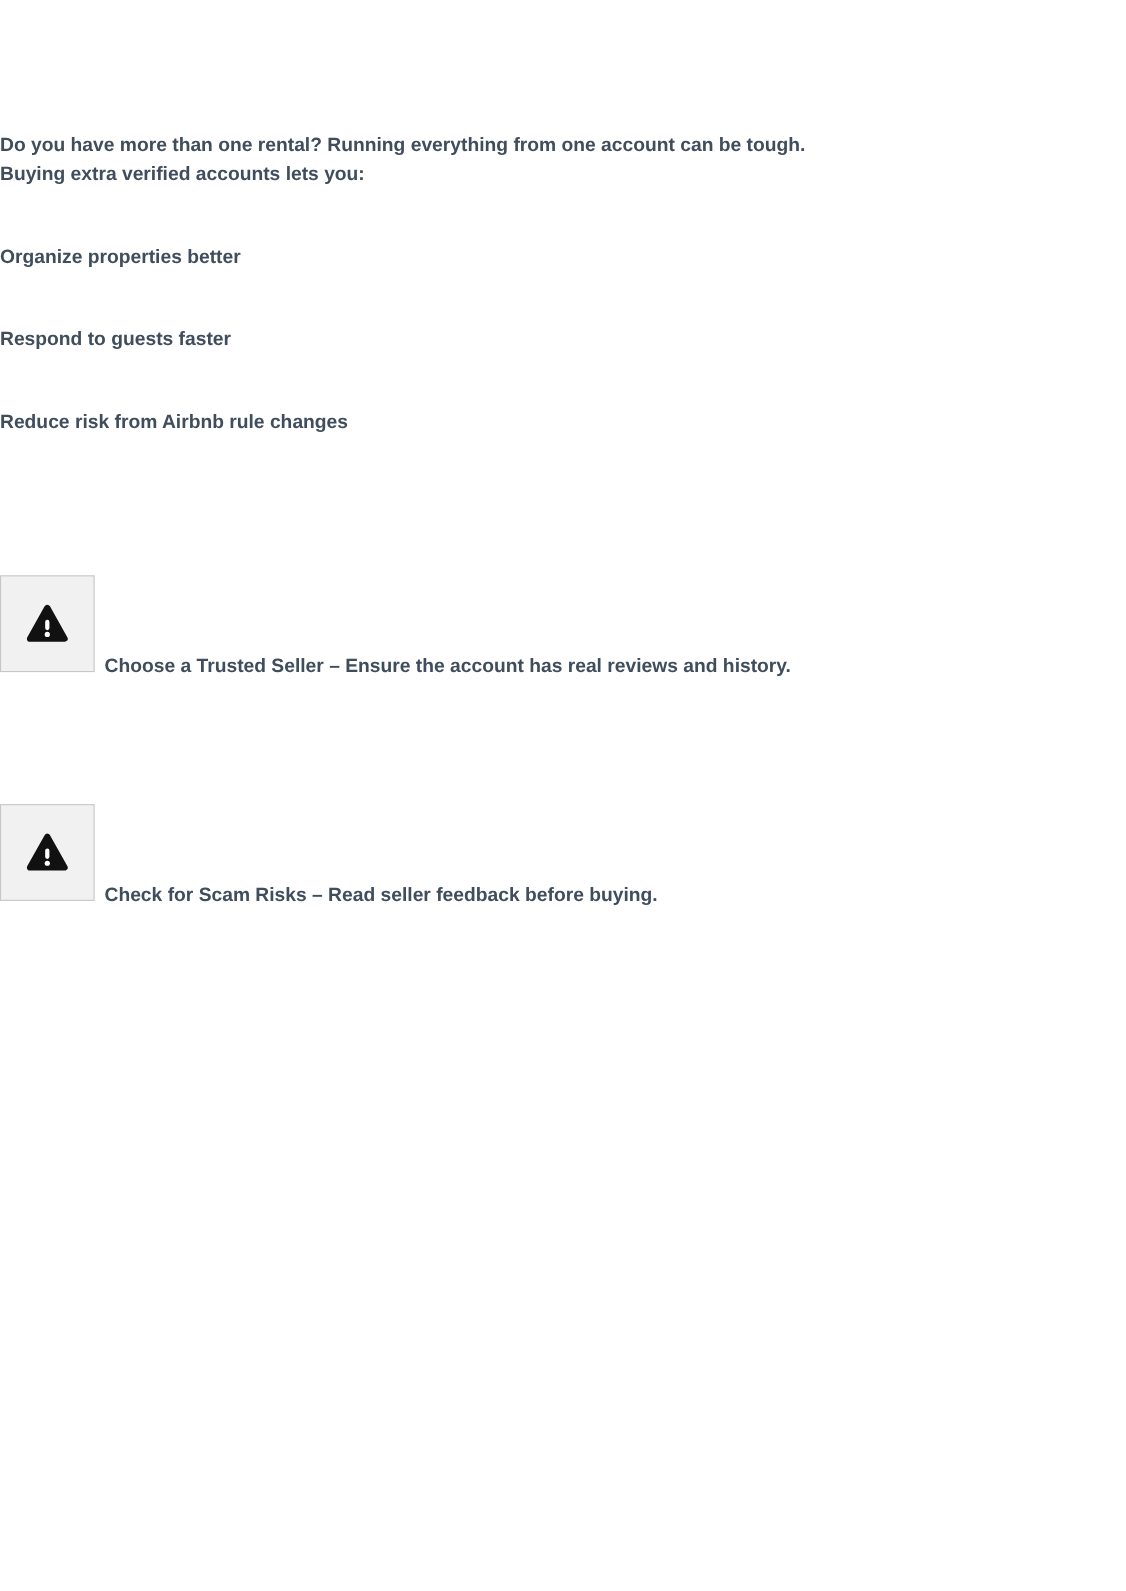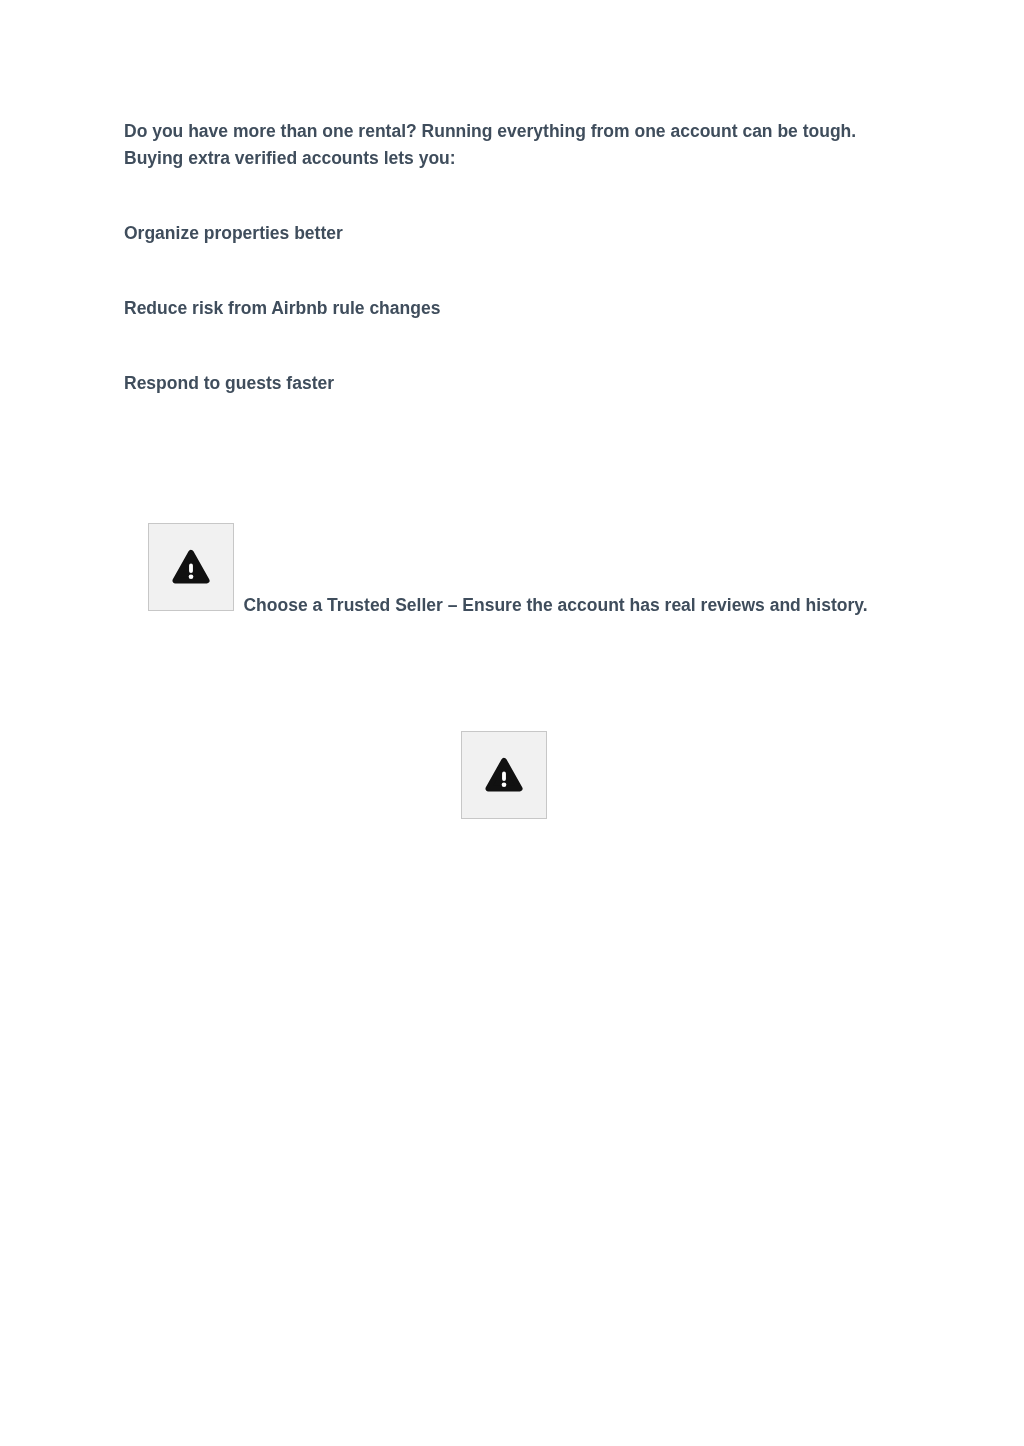--- a/index.html
+++ b/index.html
@@ -6,21 +6,20 @@
   html, body { background: #ffffff; }
   body {
     width: 1024px;
     height: 1446px;
     margin: 0 auto;
     font-family: "Liberation Sans", sans-serif;
     color: #3f4d5c;
     overflow: hidden;
   }
   .page {
-    padding-left: 124px;
     padding-right: 120px;
     width: 1024px;
   }
   .intro {
     margin-top: 118px;
     font-size: 17.5px;
     font-weight: 700;
     line-height: 27px;
     max-width: 772px;
   }
@@ -36,21 +35,20 @@
     font-size: 22.5px;
     font-weight: 700;
     line-height: 30px;
     max-width: 772px;
   }
   .step {
     font-size: 17.5px;
     font-weight: 700;
     line-height: 28px;
     max-width: 768px;
-    text-align: center;
   }
   .step-1 { margin-top: 126px; }
   .step-2 { margin-top: 112px; }
   .img-box {
     display: inline-block;
     overflow: hidden;          
     width: 86px;
     height: 88px;
     background: #f1f1f1;
     border: 1px solid #c7c7c7;
@@ -67,38 +65,38 @@
 </style>
 </head>
 <body>
 
 <main class="page">
 
   <p class="intro">Do you have more than one rental? Running everything from one account can be tough. Buying extra verified accounts lets you:</p>
 
   <h3 class="benefit">Organize properties better</h3>
 
+  <h3 class="benefit">Respond to guests faster</h3>
+
   <h3 class="benefit">Reduce risk from Airbnb rule changes</h3>
-
-  <h3 class="benefit">Respond to guests faster</h3>
 
 
   <p class="step step-1">
     <span class="img-box">
       <svg viewBox="0 0 24 24" aria-hidden="true">
         <path d="M12 3.2 L21 19.2 L3 19.2 Z" fill="#111111" stroke="#111111" stroke-width="3.2" stroke-linejoin="round"></path>
         <rect x="10.9" y="9.4" width="2.2" height="5.4" rx="1.1" fill="#ffffff"></rect>
         <circle cx="12" cy="17" r="1.35" fill="#ffffff"></circle>
       </svg>
     </span><span class="step-text">Choose a Trusted Seller – Ensure the account has real reviews and history.</span>
   </p>
 
   <p class="step step-2">
     <span class="img-box">
       <svg viewBox="0 0 24 24" aria-hidden="true">
         <path d="M12 3.2 L21 19.2 L3 19.2 Z" fill="#111111" stroke="#111111" stroke-width="3.2" stroke-linejoin="round"></path>
         <rect x="10.9" y="9.4" width="2.2" height="5.4" rx="1.1" fill="#ffffff"></rect>
         <circle cx="12" cy="17" r="1.35" fill="#ffffff"></circle>
       </svg>
-    </span>
+    </span><span class="step-text">Check for Scam Risks – Read seller feedback before buying.</span>
   </p>
 
 </main>
 
 </body></html>

